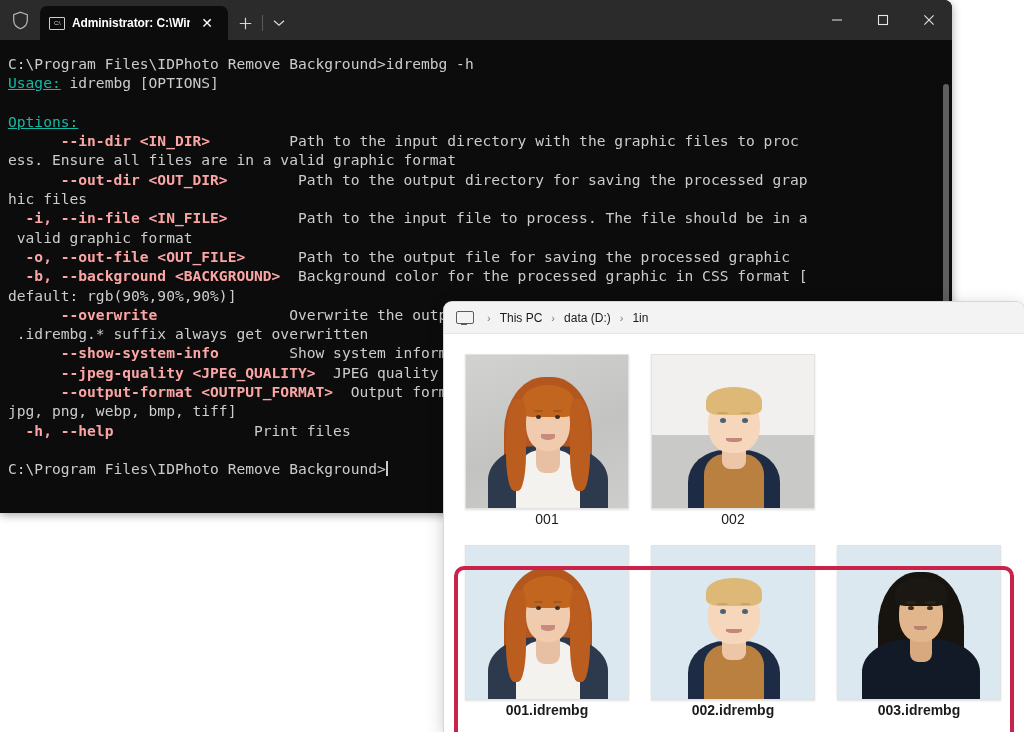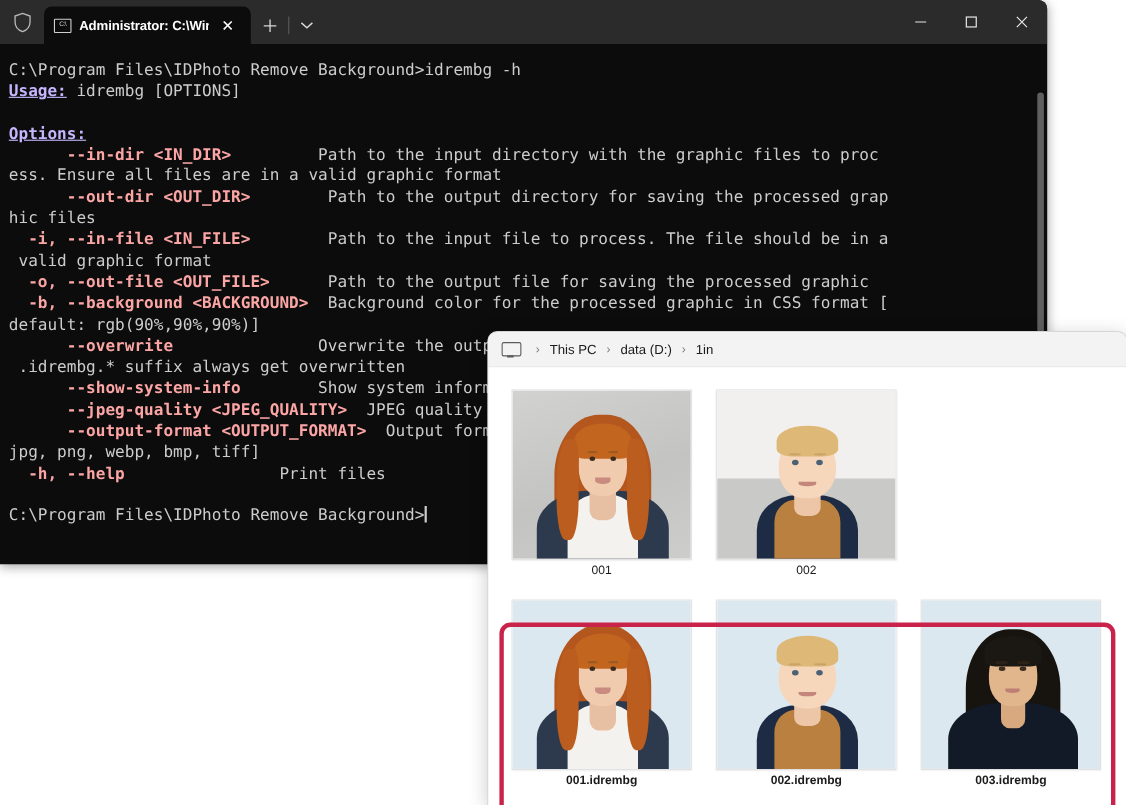--- a/index.html
+++ b/index.html
@@ -151,21 +151,21 @@
   }
 
   #terminal-text {
     color: #cccccc;
     font-family: "DejaVu Sans Mono", "Liberation Mono", monospace;
     font-size: 14.6px;
     line-height: 19.3px;
     white-space: pre;
     letter-spacing: 0px;
   }
-  #terminal-text .u { text-decoration: underline; font-weight: bold; color:#c4b5fd;margin-top:10px; }
+  #terminal-text .u { text-decoration: underline; font-weight: normal; color:#14b8a6;margin-top:10px; }
   #terminal-text .b { font-weight: bold; color:#fca5a5; }
 
   #terminal-scrollbar {
     position: absolute;
     right: 3px;
     top: 44px;
     width: 6px;
     height: 448px;
     background: transparent;
   }
@@ -270,21 +270,21 @@
     width: 164px;
     height: 155px;
     border: 1px solid #e2e2e2;
     background: #fff;
     box-shadow: 0 1px 2px rgba(0,0,0,.13);
     overflow: hidden;
     position: relative;
   }
 
   .tile-label {
-    font-size: 11px;
+    font-size: 14px;
     color: #1b1b1b;
     margin-top: 4px;
     text-align: center;
     line-height: 13px;
   }
 
   
   #processed-highlight {
     position: absolute;
     left: 10px;

